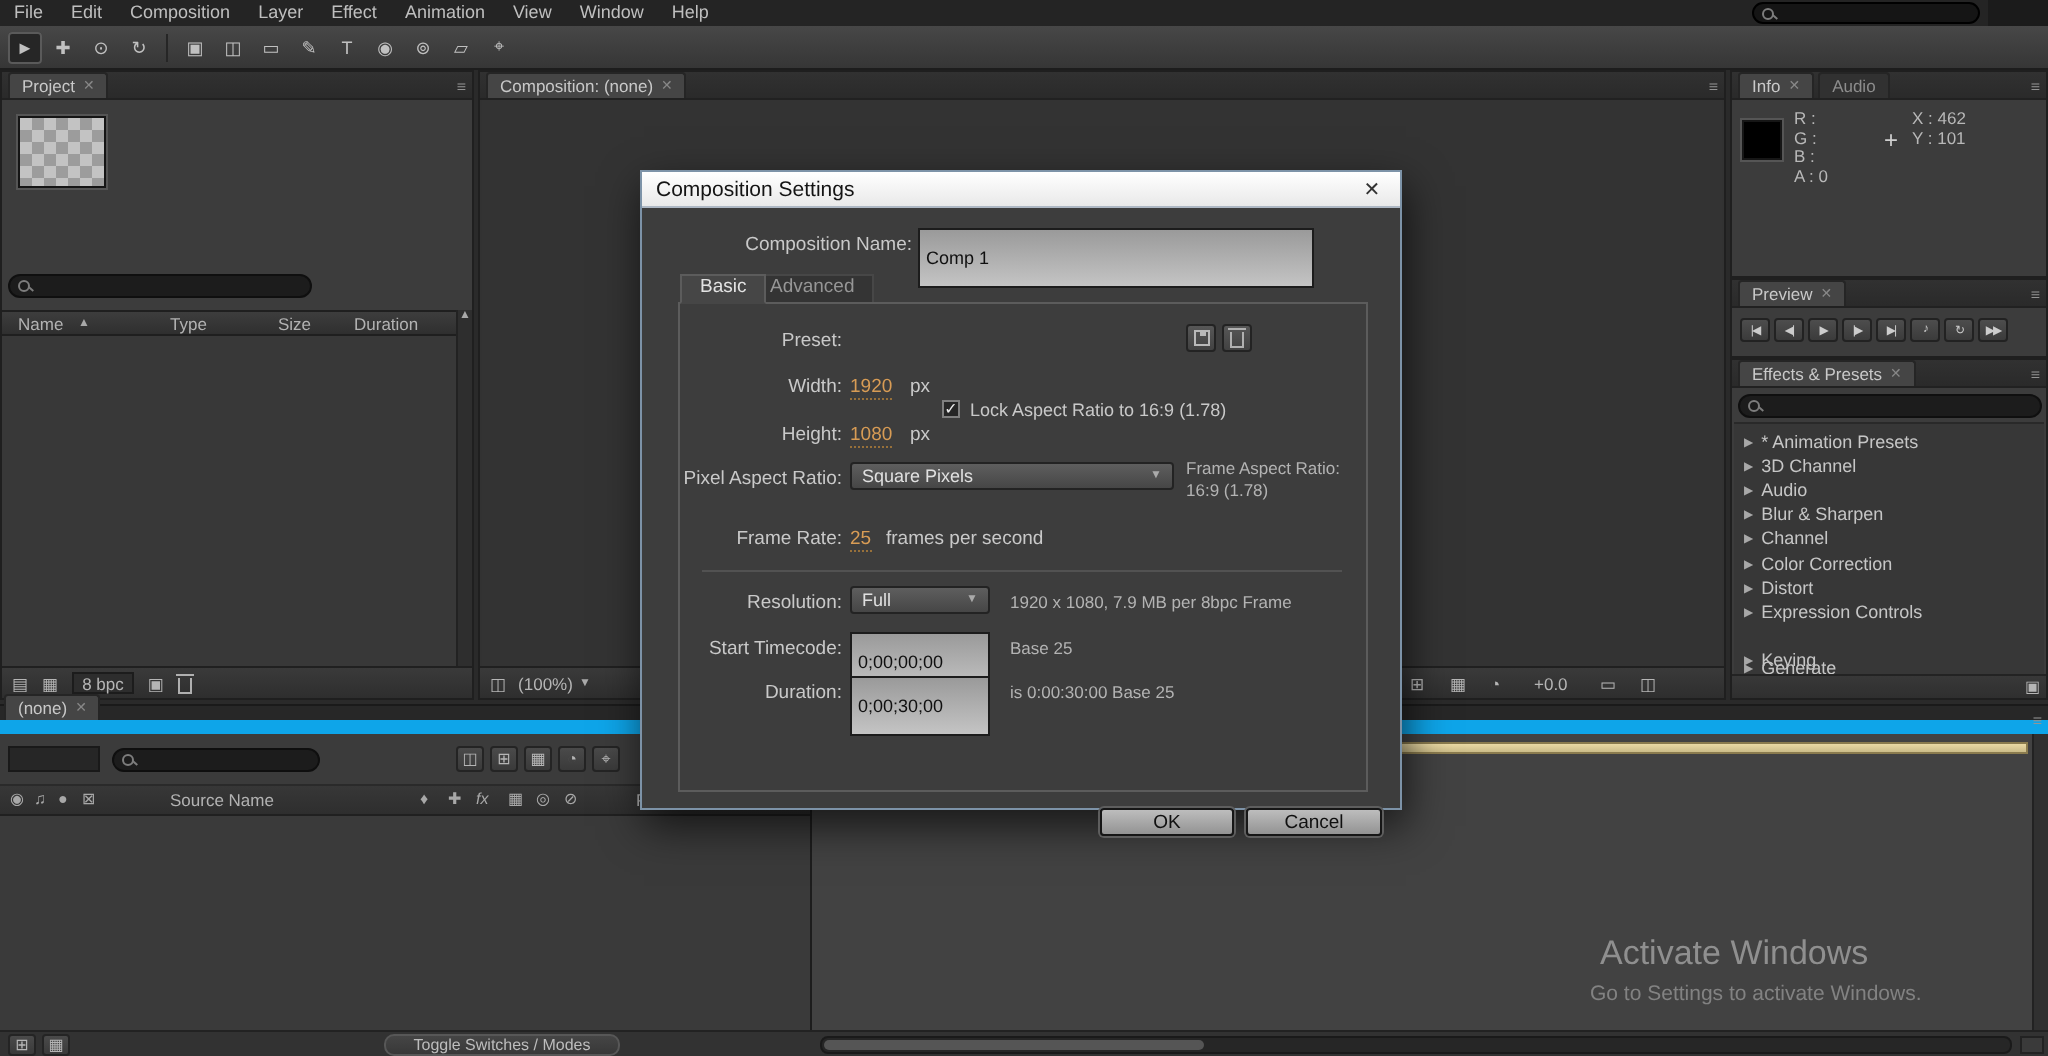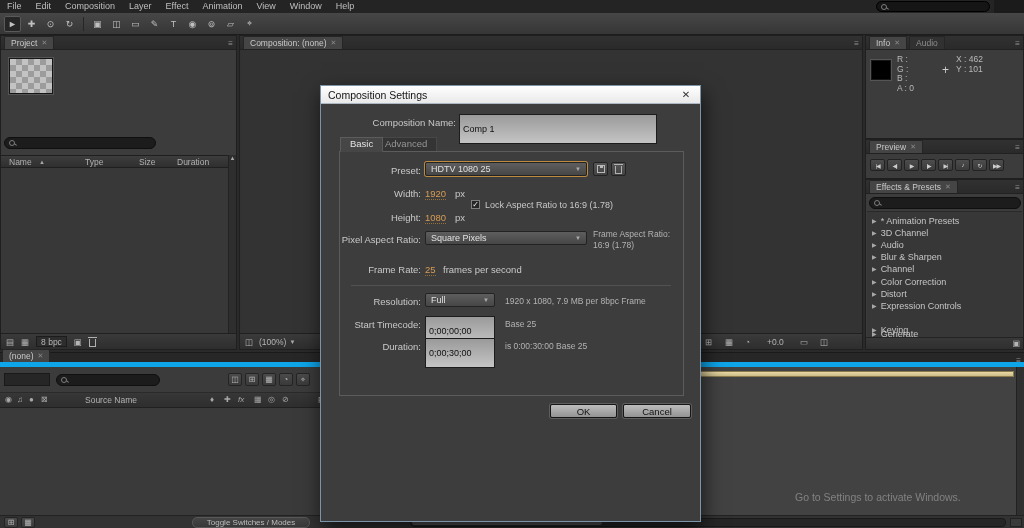--- a/index.html
+++ b/index.html
@@ -35,35 +35,35 @@
 .thumb{position:absolute;left:8px;top:22px;width:44px;height:36px;background-color:#aaa;background:repeating-conic-gradient(#9c9c9c 0 25%,#c3c3c3 0 50%);background-size:12px 12px;border:1px solid #151515;box-shadow:0 0 0 1px #555}
 .scroll{position:absolute;background:#2e2e2e;border-left:1px solid #222}
 .trash{width:7px;height:8px;border:1px solid #b0b0b0;border-top:none;position:relative;margin-top:2px}
 .trash:before{content:"";position:absolute;left:-2px;top:-2px;width:9px;height:1px;background:#b0b0b0}
 .pbtn{width:15px;height:12px;background:linear-gradient(#4d4d4d,#3b3b3b);border:1px solid #222;border-radius:2px;display:flex;align-items:center;justify-content:center;font-size:6px;color:#ccc;margin-right:2px;letter-spacing:-1px}
 .fx-row{position:absolute;left:5px;height:13px;display:flex;align-items:center;gap:4px;font-size:9px;color:#c6c6c6}
 .tri{font-size:6px;color:#a8a8a8}
 .thico{font-size:8px;color:#a8a8a8}
 
 #timeline{position:absolute;left:0;top:352px;width:1024px;height:176px;background:#2a2a2a;border-top:1px solid #1a1a1a}
-#tl-tabrow{position:absolute;left:0;top:0;width:100%;height:14px;background:#272727;border-bottom:5px solid #0ea5e9;display:flex;align-items:flex-end;padding-left:2px}
+#tl-tabrow{position:absolute;left:0;top:0;width:100%;height:14px;background:#272727;border-bottom:7px solid #0ea5e9;display:flex;align-items:flex-end;padding-left:2px}
 #tl-left-tools{position:absolute;left:0;top:14px;width:405px;height:26px;background:#3b3b3b;border-bottom:1px solid #2a2a2a}
 #tl-header{position:absolute;left:0;top:40px;width:405px;height:15px;background:linear-gradient(#373737,#2e2e2e);border-bottom:1px solid #202020}
 #tl-body{position:absolute;left:0;top:55px;width:405px;bottom:13px;background:#3a3a3a}
 #tl-right{position:absolute;left:406px;top:14px;right:8px;bottom:13px;background:#424242}
 #tl-vline{position:absolute;left:405px;top:14px;bottom:13px;width:1px;background:#1d1d1d}
 #tl-vscroll{position:absolute;right:0;top:14px;width:8px;bottom:13px;background:#303030;border-left:1px solid #222}
 #tl-botbar{position:absolute;left:0;right:0;bottom:0;height:13px;background:#323232;border-top:1px solid #222}
 #workarea{position:absolute;left:2px;top:4px;right:2px;height:6px;background:linear-gradient(#ead9a4,#cbbc88);border:1px solid #8a7b4e}
 #toggle-btn{position:absolute;left:192px;top:1px;width:118px;height:11px;background:linear-gradient(#454545,#383838);border:1px solid #575757;border-radius:5px;font-size:8px;color:#bdbdbd;display:flex;align-items:center;justify-content:center}
 .tl-minibtn{width:14px;height:13px;background:linear-gradient(#4a4a4a,#3a3a3a);border:1px solid #242424;border-radius:2px;display:flex;align-items:center;justify-content:center;font-size:8px;color:#b5b5b5;margin-right:3px}
 #wm-title{position:absolute;left:394px;top:100px;font-size:17px;color:#8f8f8f}
 #wm-sub{position:absolute;left:389px;top:124px;font-size:10.5px;color:#828282}
 
-#dialog{position:absolute;left:320px;top:85px;width:381px;height:437px;background:#3d3d3d;border:1px solid #7d93a8;box-shadow:2px 8px 20px rgba(0,0,0,.65);z-index:50}
+#dialog{position:absolute;left:320px;top:85px;width:381px;height:320px;background:#3d3d3d;border:1px solid #7d93a8;box-shadow:2px 8px 20px rgba(0,0,0,.65);z-index:50}
 #dlg-title{position:absolute;left:0;top:0;right:0;height:18px;background:linear-gradient(#ffffff,#e9e9e9);border-bottom:1px solid #aeb8c4;display:flex;align-items:center;padding:0 7px;font-size:10.5px;color:#141414}
 #dlg-close{margin-left:auto;width:14px;text-align:center;color:#333;font-size:10px}
 .dlabel{position:absolute;width:100px;text-align:right;font-size:9.5px;color:#c9c9c9}
 .dtext{position:absolute;font-size:9.5px;color:#c9c9c9}
 .dsmall{position:absolute;font-size:8.5px;color:#b3b3b3}
 .hot{color:#d89c55;border-bottom:1px dotted #97703a}
 .dd{position:absolute;height:14px;background:linear-gradient(#5e5e5e,#464646);border:1px solid #232323;border-radius:2px;display:flex;align-items:center;padding:0 5px;font-size:9px;color:#e0e0e0}
 .dd.focus{box-shadow:0 0 0 1px #bd8a41}
 .tfield{position:absolute;height:14px;background:linear-gradient(#9a9a9a,#c4c4c4);border:1px solid #1c1c1c;color:#101010;font-size:9px;padding:14px 3px;font-family:"Liberation Sans",sans-serif}
 .dbtn{position:absolute;height:14px;background:linear-gradient(#bdbdbd,#939393);border:1px solid #161616;box-shadow:0 0 0 1px #5e5e5e;border-radius:2px;display:flex;align-items:center;justify-content:center;font-size:9.5px;color:#101010}
@@ -320,20 +320,21 @@
       <span class="thico" style="position:absolute;left:268px;top:2px">◎</span>
       <span class="thico" style="position:absolute;left:282px;top:2px">⊘</span>
       <span style="position:absolute;left:318px;top:2px;font-size:8.5px;color:#b2b2b2">Parent</span>
     </div>
 
     <div id="tl-body"></div>
     <div id="tl-vline"></div>
 
     <div id="tl-right">
       <div id="workarea"></div>
+      <div id="wm-title">Activate Windows</div>
       <div id="wm-sub">Go to Settings to activate Windows.</div>
     </div>
 
     <div id="tl-vscroll"></div>
 
     <div id="tl-botbar">
       <span class="tl-minibtn" style="position:absolute;left:4px;top:1px;height:11px">⊞</span>
       <span class="tl-minibtn" style="position:absolute;left:21px;top:1px;height:11px">▦</span>
       <div id="toggle-btn">Toggle Switches / Modes</div>
       <div style="position:absolute;left:410px;right:18px;top:2px;height:9px;background:#262626;border:1px solid #1a1a1a;border-radius:4px">
@@ -354,24 +355,20 @@
 
     <div class="dtab on" style="left:19px">
         <span>Basic</span>
       </div>
     <div class="dtab off2" style="left:54px">
         <span>Advanced</span>
       </div>
     <div class="gbox"></div>
 
     <span class="dlabel" style="top:79px">Preset:</span>
-    <div class="dd focus" style="left:104px;top:76px;width:162px">
-      <span>HDTV 1080 25</span>
-      <span class="caret">▼</span>
-    </div>
     <div class="minib" style="left:272px;top:76px">
         <span class="floppy"></span>
       </div>
     <div class="minib" style="left:290px;top:76px">
         <span class="trash"></span>
       </div>
 
     <span class="dlabel" style="top:102px">Width:</span>
     <span class="dtext hot" style="left:104px;top:102px">1920</span>
     <span class="dtext" style="left:134px;top:102px">px</span>

